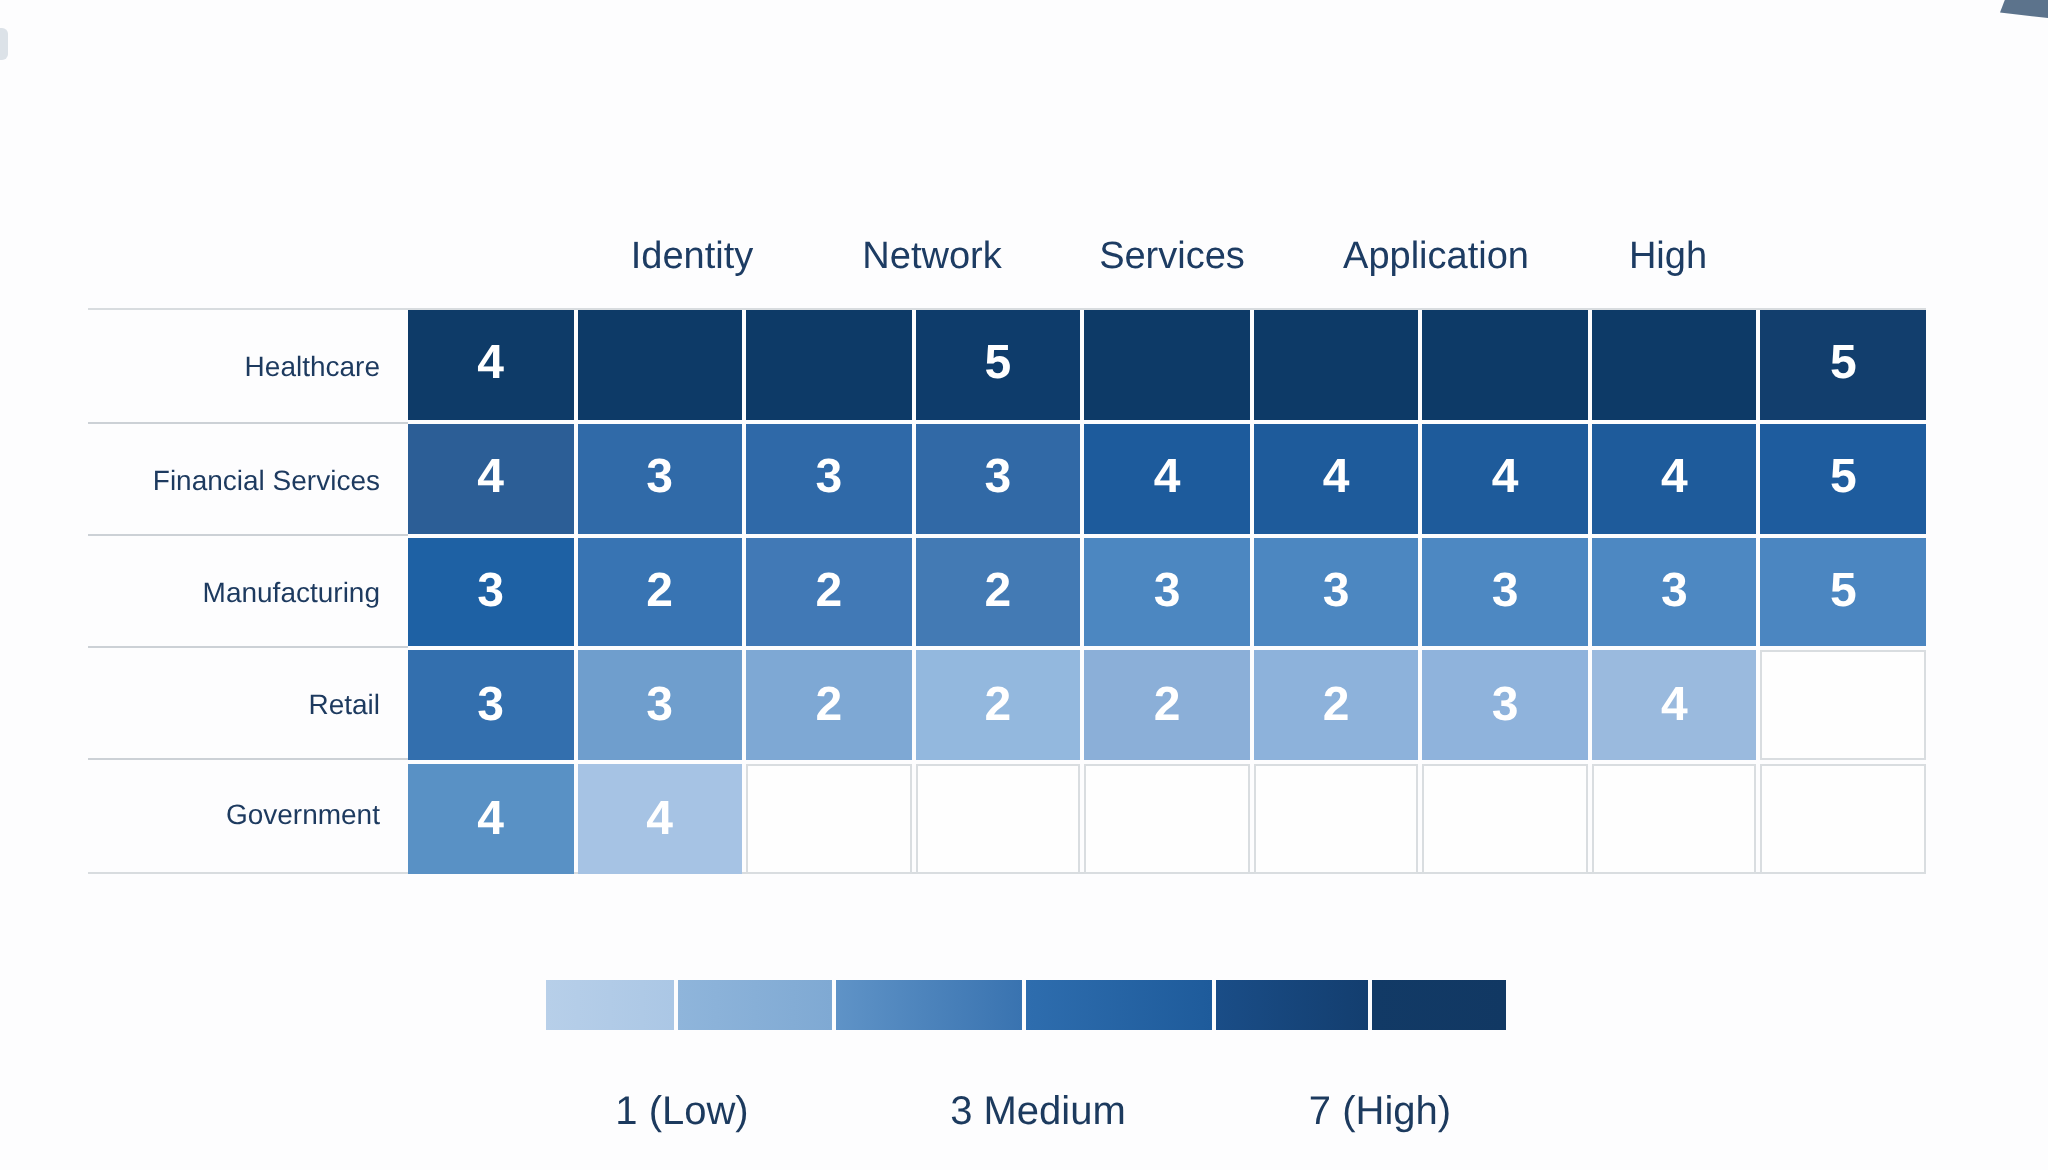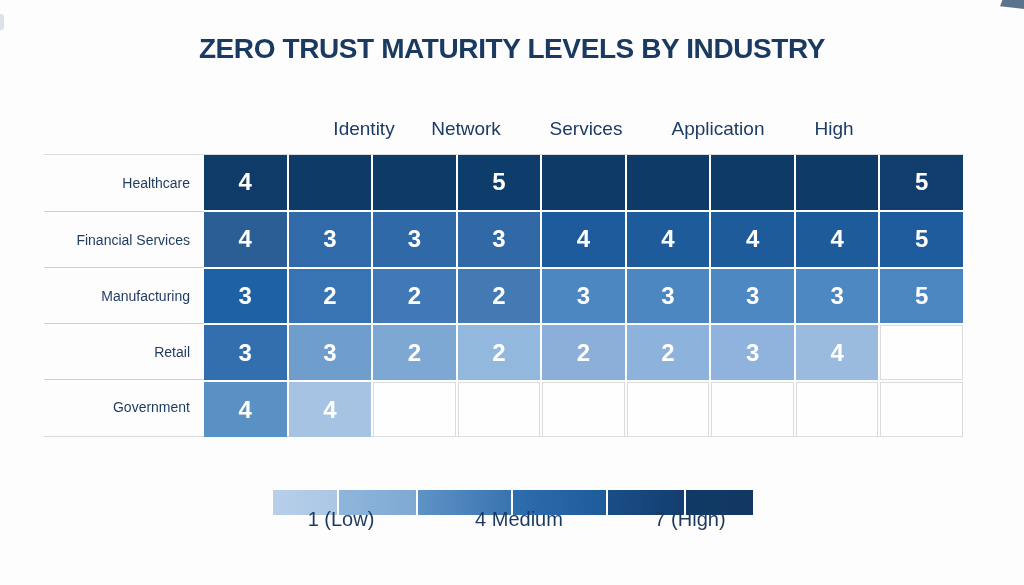--- a/index.html
+++ b/index.html
@@ -8,21 +8,21 @@
     font-family:"Liberation Sans",sans-serif;overflow:hidden;
   }
   .title{
     position:absolute;left:0;top:33px;width:100%;text-align:center;
     font-size:28px;font-weight:700;color:#1a3a62;letter-spacing:-0.4px;
   }
   .hdr{
     position:absolute;top:118px;transform:translateX(-50%);
     font-size:19px;color:#1d3c63;white-space:nowrap;
   }
-  .hdr1{left:364px}.hdr2{left:466px}.hdr3{left:586px}.hdr4{left:718px}.hdr5{left:834px}
+  .hdr1{left:346px}.hdr2{left:466px}.hdr3{left:586px}.hdr4{left:718px}.hdr5{left:834px}
   .rlabel{
     position:absolute;left:44px;width:146px;display:flex;align-items:center;
     justify-content:flex-end;font-size:14px;color:#1d3a5f;white-space:nowrap;
   }
   .rline{position:absolute;left:44px;width:160px;height:1px;background:#ccd1d6;}
   .rline.full{width:919px;background:#d8dcdf;}
   .grid{
     position:absolute;left:204px;top:155px;width:759px;height:282px;
     display:grid;grid-template-columns:repeat(9,1fr);grid-template-rows:repeat(5,1fr);
     gap:2px;
@@ -34,38 +34,37 @@
   .cell.empty{background:#fefefe;box-shadow:inset 0 0 0 1px #d9dde0;}
   .legend{position:absolute;left:273px;top:490px;height:25px;display:flex;}
   .seg{height:100%;margin-right:2px;}
   .seg:nth-child(1){width:64px}
   .seg:nth-child(2){width:77px}
   .seg:nth-child(3){width:93px}
   .seg:nth-child(4){width:93px}
   .seg:nth-child(5){width:76px}
   .seg:nth-child(6){width:67px;margin-right:0}
   .llabel{
-    position:absolute;top:508px;transform:translateX(-50%);
+    position:absolute;top:545px;transform:translateX(-50%);
     font-size:20px;color:#1c3a5e;white-space:nowrap;
   }
   .llabel1{left:341px}.llabel2{left:519px}.llabel3{left:690px}
   .corner-mark{
     position:absolute;right:0;top:0;width:24px;height:9px;background:#33506f;
     clip-path:polygon(10% 0,100% 0,100% 100%,0 70%);opacity:.8;
   }
   .edge-smudge{
     position:absolute;left:0;top:14px;width:4px;height:16px;background:#9fb0bf;
     opacity:.35;border-radius:0 3px 3px 0;
   }
 </style>
 </head>
 <body>
 
 <div class="page">
-  <div class="title">ZERO TRUST MATURITY LEVELS BY INDUSTRY</div>
 
   <div>
       <span class="hdr hdr1">Identity</span>
       <span class="hdr hdr2">Network</span>
       <span class="hdr hdr3">Services</span>
       <span class="hdr hdr4">Application</span>
       <span class="hdr hdr5">High</span>
     </div>
   <div>
       <div class="rlabel" style="top: 155px; height: 56.4px;">Healthcare</div>
@@ -133,18 +132,18 @@
 
   <div class="legend">
       <div class="seg" style="background: linear-gradient(to right, rgb(183, 207, 233), rgb(171, 199, 229));"></div>
       <div class="seg" style="background: linear-gradient(to right, rgb(143, 181, 219), rgb(127, 169, 211));"></div>
       <div class="seg" style="background: linear-gradient(to right, rgb(95, 147, 199), rgb(57, 115, 176));"></div>
       <div class="seg" style="background: linear-gradient(to right, rgb(46, 109, 174), rgb(30, 91, 155));"></div>
       <div class="seg" style="background: linear-gradient(to right, rgb(26, 77, 135), rgb(19, 62, 111));"></div>
       <div class="seg" style="background: linear-gradient(to right, rgb(18, 58, 102), rgb(17, 56, 99));"></div>
     </div>
   <span class="llabel llabel1">1 (Low)</span>
-  <span class="llabel llabel2">4 Medium</span>
+  <span class="llabel llabel2">3 Medium</span>
   <span class="llabel llabel3">7 (High)</span>
 
   <div class="corner-mark"></div>
   <div class="edge-smudge"></div>
 </div>
 
 </body></html>

